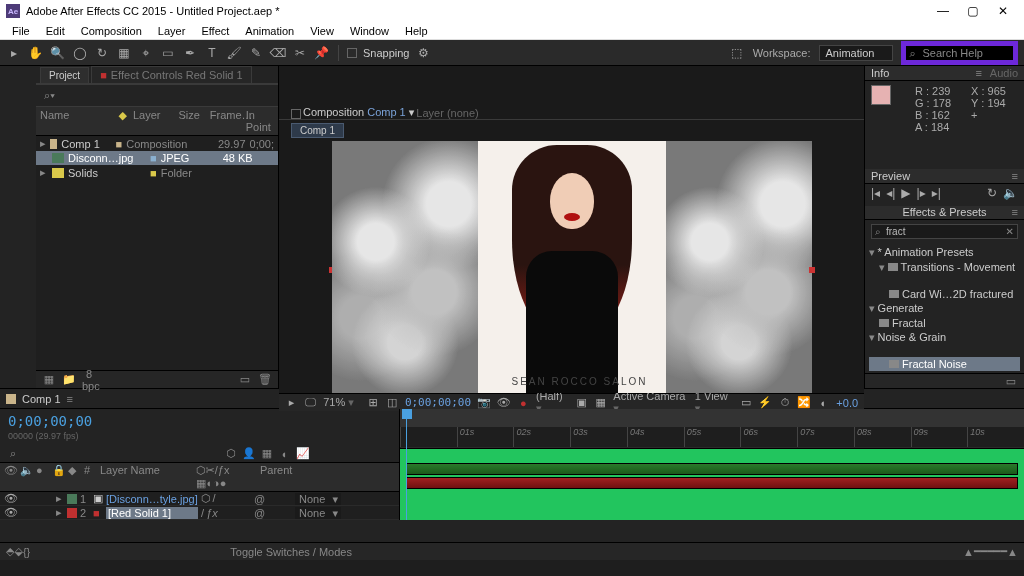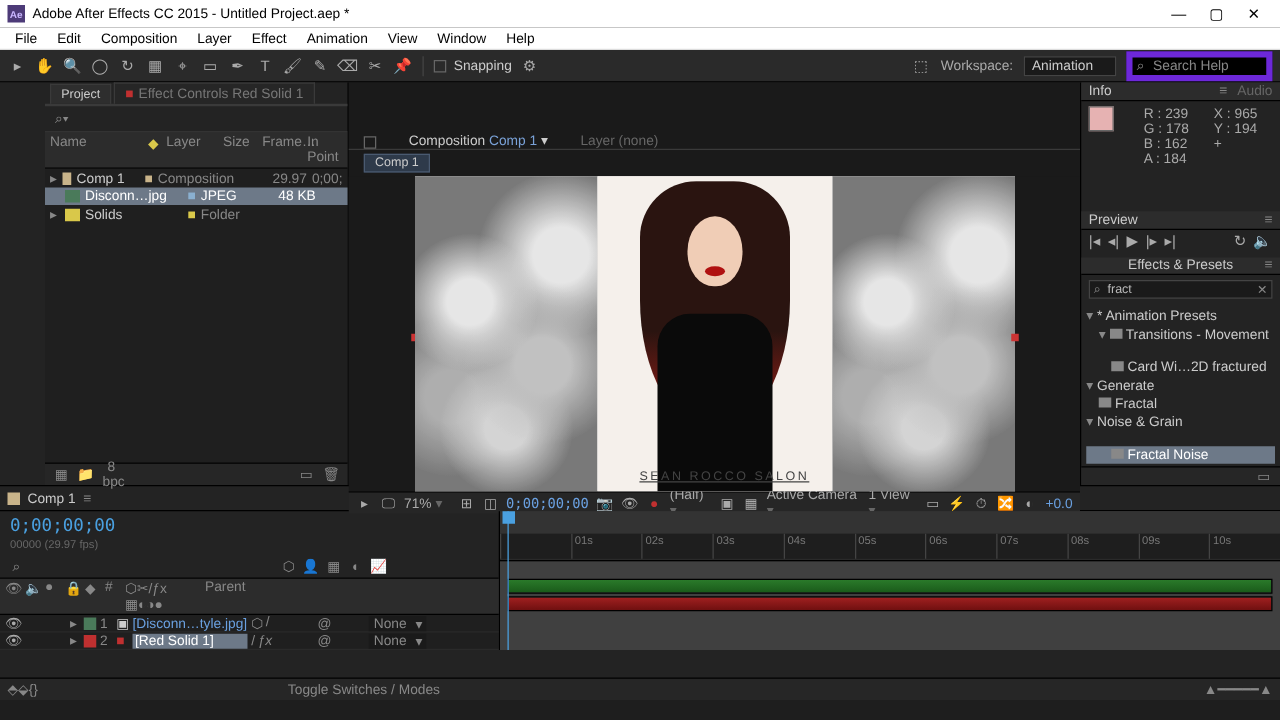--- a/index.html
+++ b/index.html
@@ -46,36 +46,36 @@
 .ico.jpeg { background: #4a7a5a; }
 .ico.folder { background: #d9c84a; }
 .row .nm { width: 78px; overflow: hidden; }
 .row .tp { width: 58px; color: #888; }
 .row .sz { width: 40px; color: #888; }
 .row .fr { width: 36px; color: #888; }
 .row.sel .tp, .row.sel .sz, .row.sel .fr { color: #fff; }
 .projfoot { height: 18px; background: #262626; border-top: 1px solid #000; display: flex; align-items: center; padding: 0 6px; gap: 6px; color: #888; font-size: 10px; }
 .projfoot .ico2 { width: 14px; text-align: center; }
 .centercol { flex: 1; background: #1a1a1a; display: flex; flex-direction: column; }
-.centercol .comptabs { height: 24px; display: flex; align-items: end; padding-left: 12px; border-bottom: 1px solid #3a3a3a; gap: 26px; margin-top: 40px; }
+.centercol .comptabs { height: 24px; display: flex; align-items: end; padding-left: 12px; border-bottom: 1px solid #3a3a3a; gap: 2px; margin-top: 40px; }
 .centercol .comptabs .sq { width: 10px; height: 10px; border: 1px solid #666; }
 .centercol .comptabs .lbl { color: #ccc; }
 .centercol .comptabs .act { color: #7aa2d8; }
 .centercol .comptabs .dimlbl { color: #666; }
 .crumb { padding: 3px 12px; display: flex; }
 .crumb span { background: #2e3a4a; padding: 1px 8px; border: 1px solid #4a5a70; font-size: 10px; }
 .viewer { flex: 1; display: flex; align-items: center; justify-content: center; position: relative; background: #1a1a1a; }
 .compcanvas { width: 480px; height: 252px; background: #fff; display: flex; position: relative; }
 .smoke { flex: 1; background: radial-gradient(circle at 30% 40%, #ddd 0 10%, transparent 30%), radial-gradient(circle at 70% 60%, #bbb 0 12%, transparent 35%), radial-gradient(circle at 50% 80%, #ccc 0 8%, transparent 25%), radial-gradient(circle at 20% 70%, #aaa 0 10%, transparent 30%), radial-gradient(circle at 80% 25%, #ddd 0 10%, transparent 30%), #7a7a7a; filter: contrast(1.1); }
 .photo { width: 188px; background: linear-gradient(#f5f0eb, #f5f0eb); position: relative; overflow: hidden; }
 .photo .hair { position: absolute; left: 34px; top: 4px; width: 120px; height: 200px; background: radial-gradient(ellipse at 50% 15%, #2a1410 0 36px, transparent 37px), linear-gradient(180deg, #2a1410 0 60%, #6a1a14 80%, #8a2418 100%); border-radius: 60px 60px 80px 80px / 60px 60px 140px 140px; }
 .photo .face { position: absolute; left: 72px; top: 32px; width: 44px; height: 56px; background: #f0cdb6; border-radius: 50% 50% 48% 48%; }
 .photo .lips { position: absolute; left: 86px; top: 72px; width: 16px; height: 8px; background: #b01010; border-radius: 50%; }
 .photo .body { position: absolute; left: 48px; top: 110px; width: 92px; height: 160px; background: #0a0a0a; border-radius: 26px 26px 0 0; }
-.photo .caption { position: absolute; bottom: 6px; left: 16px; right: 0; text-align: center; font-size: 10px; letter-spacing: 2px; color: #444; font-variant: small-caps; text-transform: uppercase; text-decoration: underline; }
+.photo .caption { position: absolute; bottom: 6px; left: 16px; right: 0; text-align: center; font-size: 10px; letter-spacing: 2px; color: #444; font-variant: small-caps; text-transform: uppercase; }
 .handle { position: absolute; width: 6px; height: 6px; background: #c33; }
 .handle.l { left: -3px; top: 50%; }
 .handle.r { right: -3px; top: 50%; }
 .viewfoot { height: 18px; background: #262626; display: flex; align-items: center; gap: 6px; padding: 0 6px; color: #aaa; font-size: 10px; border-top: 1px solid #000; }
 .viewfoot .i { width: 14px; text-align: center; cursor: pointer; }
 .viewfoot .dd::after { content: " ▾"; color: #666; }
 .viewfoot .zoom { width: 40px; }
 .viewfoot .tc { color: #6aa0e0; font-family: monospace; }
 .viewfoot .blue { color: #6aa0e0; }
 .rightcol { width: 160px; background: #232323; display: flex; flex-direction: column; border-left: 1px solid #000; }
@@ -123,21 +123,21 @@
 .layer .sw { width: 10px; height: 10px; }
 .layer .sw.c1 { background: #4a7a5a; }
 .layer .sw.c2 { background: #c03030; }
 .layer .num { width: 10px; color: #888; }
 .layer .nm { width: 92px; color: #6aa0e0; }
 .layer .nm2 { width: 92px; background: #6d7988; color: #fff; padding: 0 2px; }
 .layer .fx { width: 50px; color: #888; display: flex; gap: 2px; }
 .layer .par { width: 38px; color: #888; }
 .layer .none { width: 46px; background: #1a1a1a; color: #888; padding: 0 4px; position: relative; }
 .layer .none::after { content: "▾"; position: absolute; right: 3px; }
-.tlright { flex: 1; position: relative; background: #404040; }
+.tlright { flex: 1; position: relative; background: #22c55e; font-style: italic; }
 .ruler { height: 40px; border-bottom: 1px solid #000; position: relative; background: #2a2a2a; }
 .playhead { position: absolute; left: 6px; top: 0; bottom: 0; width: 0px; border-left: 1px solid #4aa0e0; z-index: 2; }
 .playhead::before { content:""; position:absolute; top:0; left:-5px; width:10px; height:10px; background:#4aa0e0; }
 .ruler .ticks { position: absolute; top: 18px; left: 0; right: 0; height: 20px; background: #1e1e1e; display: flex; }
 .ruler .ticks span { flex: 1; border-left: 1px solid #444; font-size: 9px; color: #777; padding-left: 2px; }
 .ruler .work { position: absolute; top: 0; left: 0; right: 0; height: 18px; background: #333; }
 .track { position: absolute; left: 6px; right: 6px; height: 12px; border: 1px solid #000; }
 .track.t1 { top: 54px; background: linear-gradient(#2a7a2a,#1a5a1a); }
 .track.t2 { top: 68px; background: linear-gradient(#a02020,#701010); }
 .tlfoot { height: 18px; background: #262626; border-top: 1px solid #000; display: flex; align-items: center; padding: 0 6px; color: #888; font-size: 10px; }
@@ -370,20 +370,21 @@
         <span>◐</span>
         <span>📈</span>
       </div>
       <div class="tlcols">
         <span class="c" style="width:12px">👁</span>
         <span class="c" style="width:12px">🔈</span>
         <span class="c" style="width:12px">●</span>
         <span class="c" style="width:12px">🔒</span>
         <span class="c" style="width:12px">◆</span>
         <span class="c" style="width:12px">#</span>
+        <span class="c" style="width:92px">Layer Name</span>
         <span class="c" style="width:60px">⬡✂/ƒx ▦◐◑●</span>
         <span class="c" style="width:38px">Parent</span>
       </div>
       <div class="layers">
         <div class="layer">
           <span class="vis">👁</span>
           <span class="lk"></span>
             <span class="lk"></span>
             <span class="lk"></span>
           <span class="tw">▸</span>

